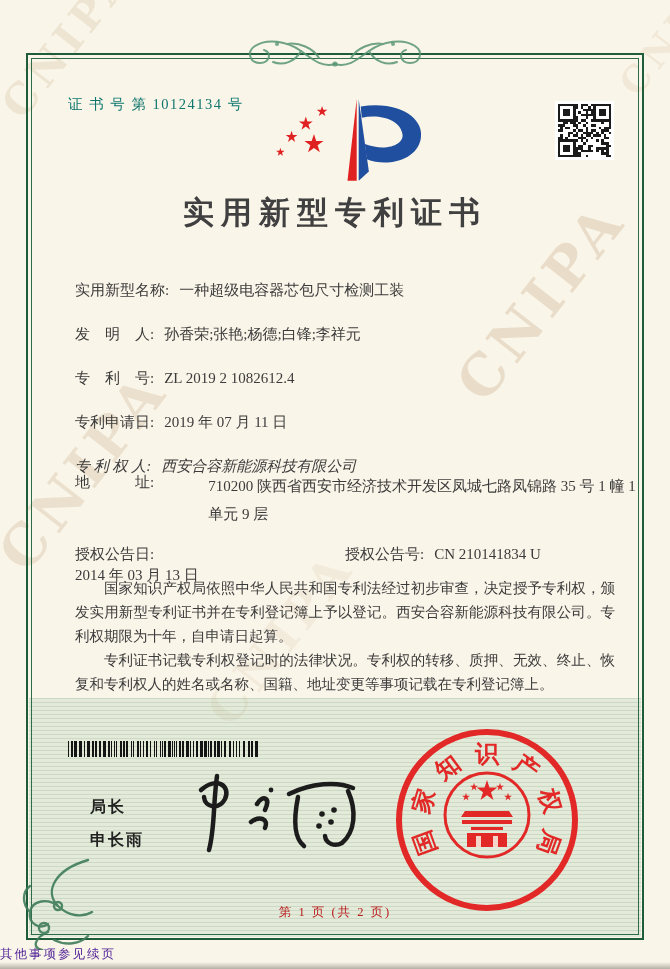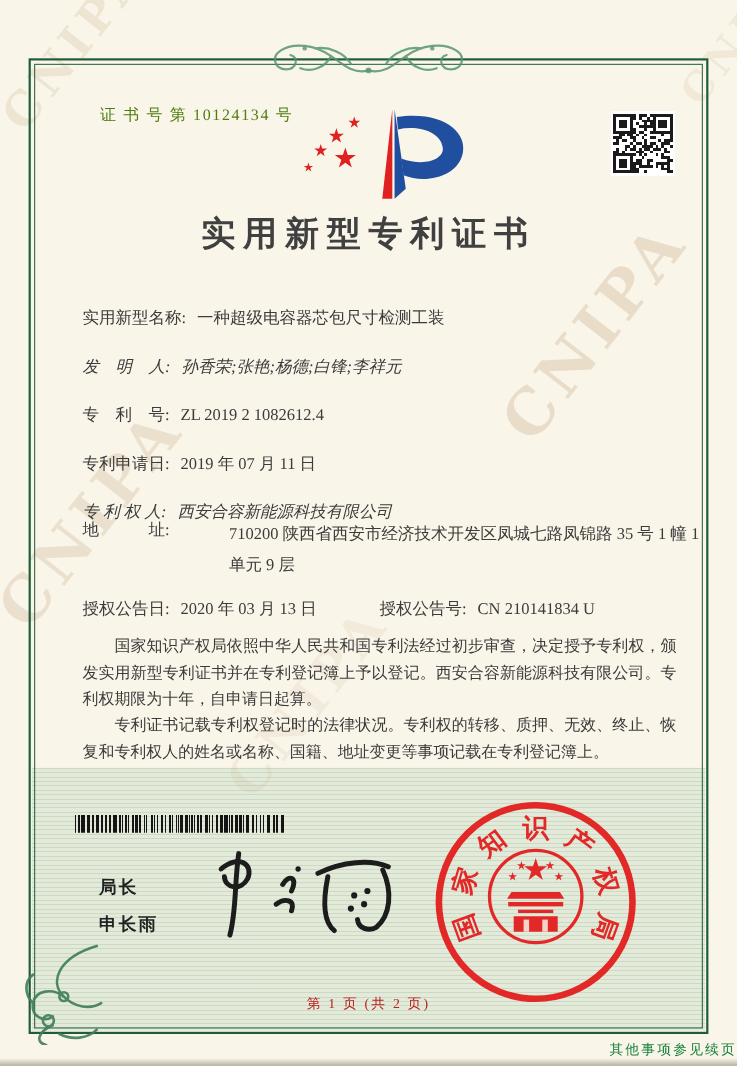--- a/index.html
+++ b/index.html
@@ -18,51 +18,51 @@
     background-image:repeating-linear-gradient(180deg, rgba(110,150,110,.20) 0 1px, rgba(0,0,0,0) 1px 4px);}
   
   .wm{position:absolute;z-index:2;font-family:"DejaVu Serif",serif;font-weight:700;
     color:#bfa27a;letter-spacing:6px;transform:rotate(-52deg);pointer-events:none;}
   .wm1{left:-24px;top:16px;font-size:42px;opacity:.20;}
   .wm2{left:424px;top:268px;font-size:56px;opacity:.28;}
   .wm3{left:-34px;top:438px;font-size:56px;opacity:.24;}
   .wm4{left:178px;top:610px;font-size:48px;opacity:.12;}
   .wm5{left:596px;top:6px;font-size:36px;opacity:.15;}
   
-  .cert-no{position:absolute;left:91px;top:95px;font-size:14.5px;letter-spacing:1.5px;color:#4d7c0f;z-index:4;}
+  .cert-no{position:absolute;left:68px;top:95px;font-size:14.5px;letter-spacing:1.5px;color:#0f766e;z-index:4;}
   .logo{position:absolute;left:258px;top:92px;width:178px;height:94px;z-index:4;}
   .qr{position:absolute;left:555px;top:101px;width:59px;height:59px;z-index:4;}
   .title{position:absolute;left:0;right:0;top:192px;margin:0;text-align:center;
     font-size:31px;font-weight:700;letter-spacing:7px;color:#404040;z-index:4;}
   
   .row{position:absolute;left:75px;font-size:15px;color:#3b3b3b;display:flex;z-index:4;line-height:21px;}
   .row .lbl{white-space:pre;margin-right:10px;}
-  .row-name{top:280px;} .row-inventor{top:324px;font-style:italic;} .row-patno{top:368px;}
+  .row-name{top:280px;} .row-inventor{top:324px;} .row-patno{top:368px;}
   .row-filing{top:412px;} .row-patentee{top:456px;font-style:italic;} .row-address{top:472px;}
-  .row-grant{top:544px;width:540px;}
+  .row-grant{top:544px;width:540px;flex-direction:column;}
   .row-address .val{width:445px;line-height:28px;margin-left:44px;}
   .pair2{position:absolute;left:270px;display:flex;}
   .pair2 .lbl{white-space:pre;margin-right:10px;}
   
   .paras{position:absolute;left:75px;top:576px;width:540px;z-index:4;
     font-size:14.5px;line-height:24px;text-align:justify;color:#3b3b3b;}
   .paras p{margin:0;text-indent:2em;}
   
   .barcode{position:absolute;left:68px;top:741px;width:192px;height:16px;z-index:4;}
   .signoff{position:absolute;left:90px;top:797px;z-index:5;
     font-family:"Liberation Sans","DejaVu Sans",sans-serif;font-weight:700;font-size:16px;color:#222;}
   .signoff div{margin-bottom:12px;letter-spacing:2px;}
   .signature{position:absolute;left:185px;top:766px;width:185px;height:92px;z-index:5;}
   .seal{position:absolute;left:394px;top:727px;width:186px;height:186px;z-index:6;opacity:.95;}
   .seal-date{position:absolute;left:410px;top:854px;z-index:7;color:#e21f1f;
     font-size:17px;font-weight:700;letter-spacing:.5px;}
   .page-num{position:absolute;left:0;right:0;top:904px;text-align:center;
     font-size:12.5px;letter-spacing:2px;color:#b91c1c;z-index:5;}
-  .cont-note{position:absolute;left:0;right:0;top:946px;text-align:right;
-    font-size:12.5px;letter-spacing:2px;color:#15803d;z-index:5;}
+  .cont-note{position:absolute;left:0;right:0;top:946px;text-align:left;
+    font-size:12.5px;letter-spacing:2px;color:#4c1d95;z-index:5;}
   
   .orn-top{position:absolute;left:225px;top:24px;width:220px;height:50px;z-index:4;}
   .orn-corner{position:absolute;left:10px;top:854px;width:90px;height:96px;z-index:4;}
   .photo-edge{position:absolute;left:0;right:0;bottom:0;height:7px;z-index:8;
     background:linear-gradient(to bottom, rgba(110,108,98,0), rgba(110,108,98,.5));}
 </style>
 </head>
 <body>
 
 <div class="page">
@@ -303,21 +303,21 @@
   <div class="row row-patentee">
     <span class="lbl">专 利 权 人:</span>
     <span class="val">西安合容新能源科技有限公司</span>
   </div>
   <div class="row row-address">
     <span class="lbl">地　　　址:</span>
     <span class="val">710200 陕西省西安市经济技术开发区凤城七路凤锦路 35 号 1 幢 1 单元 9 层</span>
   </div>
   <div class="row row-grant">
     <span class="lbl">授权公告日:</span>
-    <span class="val">2020 年 03 月 13 日</span>
+    <span class="val">2014 年 03 月 13 日</span>
     <span class="pair2">
       <span class="lbl">授权公告号:</span>
       <span class="val">CN 210141834 U</span>
     </span>
   </div>
 
   <div class="paras">
     <p>国家知识产权局依照中华人民共和国专利法经过初步审查，决定授予专利权，颁发实用新型专利证书并在专利登记簿上予以登记。西安合容新能源科技有限公司。专利权期限为十年，自申请日起算。</p>
     <p>专利证书记载专利权登记时的法律状况。专利权的转移、质押、无效、终止、恢复和专利权人的姓名或名称、国籍、地址变更等事项记载在专利登记簿上。</p>
   </div>

